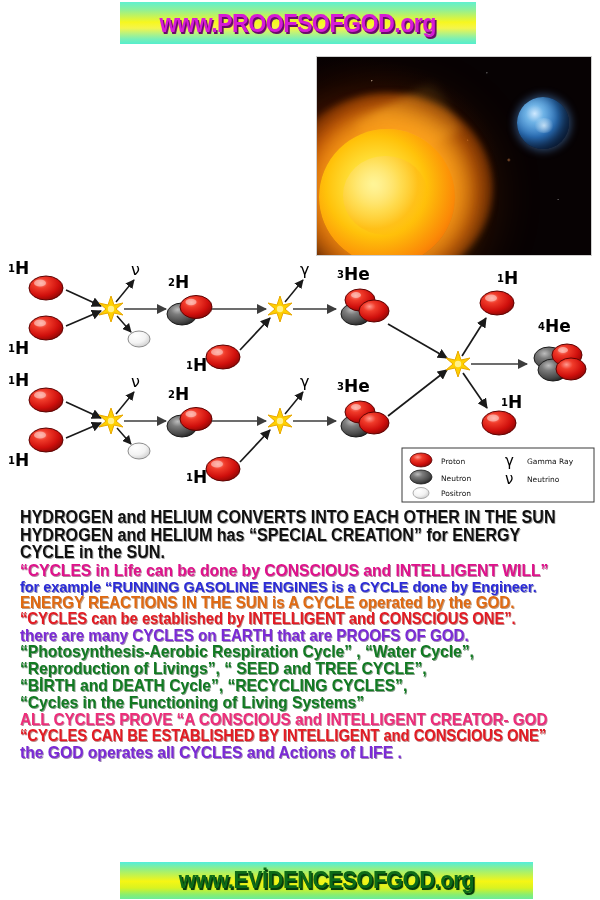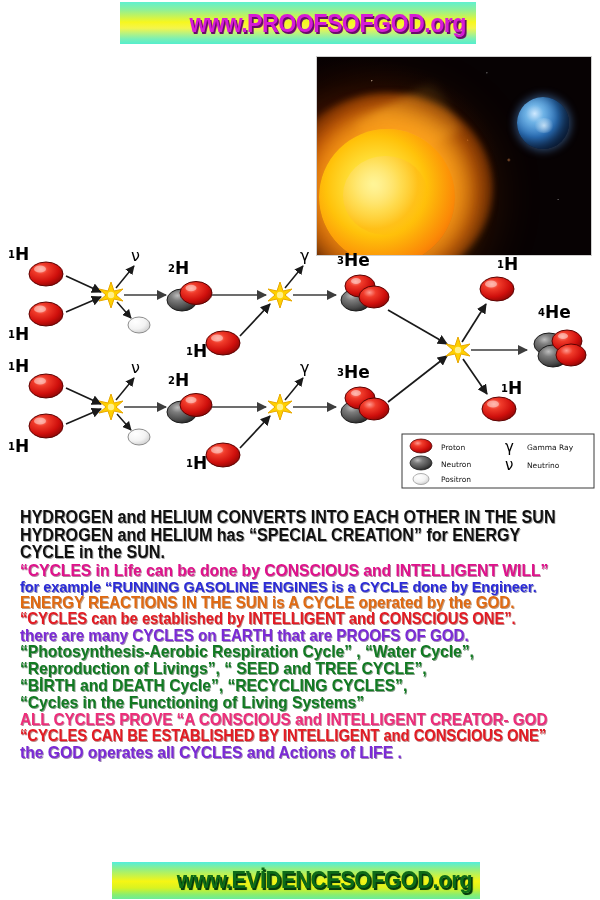--- a/index.html
+++ b/index.html
@@ -1,28 +1,28 @@
 <!DOCTYPE html>
 <html><head>
 <meta charset="utf-8">
 <style>
   html,body{margin:0;padding:0;background:#fff;}
   body{width:600px;height:900px;overflow:hidden;
        font-family:"Liberation Sans",sans-serif;}
   .page{position:relative;width:600px;height:900px;background:#ffffff;}
 
   
-  .banner{position:absolute;display:flex;align-items:center;justify-content:flex-end;}
+  .banner{position:absolute;display:flex;align-items:center;justify-content:center;}
   #top-banner{left:120px;top:2px;width:356px;height:42px;
      background:linear-gradient(to bottom,#5ff0cf 0%,#8df09a 18%,#f7f71f 48%,#f5f54a 62%,#79efb6 88%,#54eecd 100%);}
   #top-banner .btxt{font-family:"Liberation Sans",sans-serif;font-weight:bold;
      font-size:25px;letter-spacing:-0.6px;color:#d61bd6;
      transform:scaleX(0.93);
      text-shadow:1.5px 1.5px 0 #6b0a6b, 2px 2px 0 rgba(80,5,80,.45);}
-  #bottom-banner{left:112px;top:862px;width:368px;height:37px;
+  #bottom-banner{left:120px;top:862px;width:413px;height:37px;
      background:linear-gradient(to bottom,#53eedd 0%,#9bf07a 22%,#f6f614 52%,#d9f321 70%,#8aee6e 88%,#6bec99 100%);}
   #bottom-banner .btxt{font-family:"Liberation Sans",sans-serif;font-weight:bold;
      font-size:23px;letter-spacing:-0.4px;color:#0d6b18;
      transform:scaleX(0.95);
      text-shadow:1.5px 1.5px 0 #053d0b, 2px 2px 1px rgba(0,40,0,.4);}
 
   
   #headline{position:absolute;left:12px;top:52px;width:300px;}
   .hl{font-family:"Liberation Sans",sans-serif;font-weight:bold;
       line-height:.96;display:block;white-space:nowrap;transform-origin:left center;}
@@ -60,21 +60,21 @@
   #sun-earth .flare{position:absolute;left:46px;top:42px;width:90px;height:56px;
      background:linear-gradient(60deg,rgba(255,200,60,0) 0%,rgba(255,190,50,.55) 45%,rgba(255,150,20,0) 100%);
      transform:rotate(-28deg);filter:blur(4px);}
   #sun-earth .earth{position:absolute;right:22px;top:40px;width:52px;height:52px;border-radius:50%;
      background:radial-gradient(circle at 34% 32%,#cfe9ff 0%,#6fb3e6 18%,#2a6fb8 48%,#14386f 78%,#071a33 100%);
      box-shadow:0 0 8px 2px rgba(90,160,240,.45),inset -7px -5px 12px rgba(0,0,0,.55);}
   #sun-earth .earth:after{content:"";position:absolute;left:30%;top:40%;width:44%;height:30%;border-radius:50%;
      background:radial-gradient(circle,rgba(230,245,255,.75),rgba(200,230,255,0) 70%);}
 
   
-  #pp-diagram{position:absolute;left:0px;top:244px;width:600px;height:250px;}
+  #pp-diagram{position:absolute;left:0px;top:258px;width:600px;height:250px;}
   #pp-diagram svg{display:block;}
 
   
   #body-text{position:absolute;left:20px;top:509px;width:580px;}
   .tline{font-family:"Liberation Sans",sans-serif;font-weight:bold;
      white-space:nowrap;display:block;transform-origin:left center;line-height:1.0;}
   .c-black  {color:#111111;text-shadow:1px 1px 0 rgba(0,0,0,.35);}
   .c-magenta{color:#e0128c;text-shadow:1px 1px 0 rgba(110,5,60,.5);}
   .c-blue   {color:#2b2bd8;text-shadow:1px 1px 0 rgba(20,20,110,.5);}
   .c-orange {color:#e06a12;text-shadow:1px 1px 0 rgba(130,55,5,.5);}

